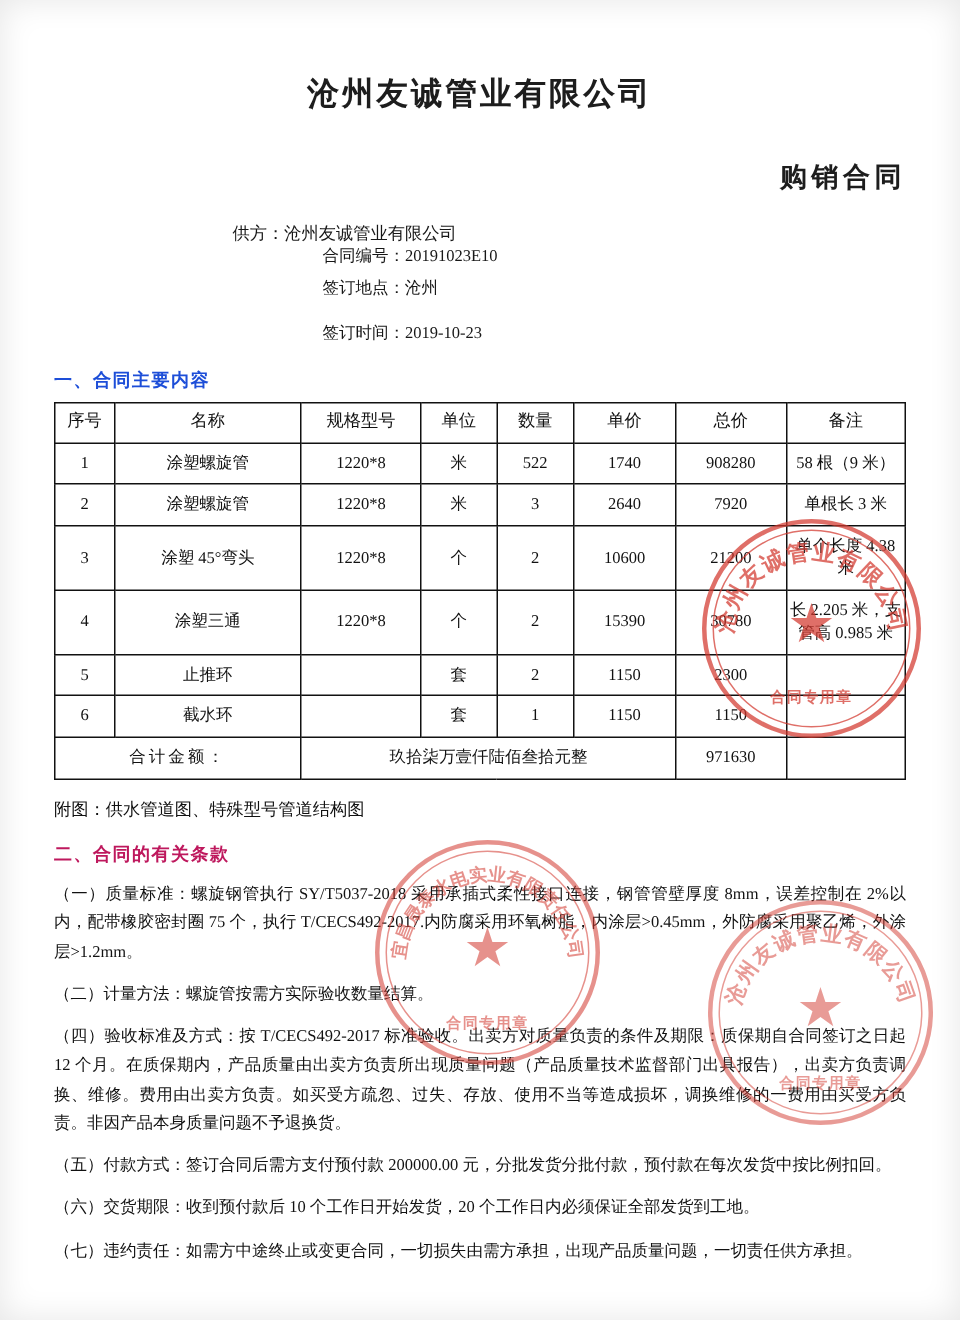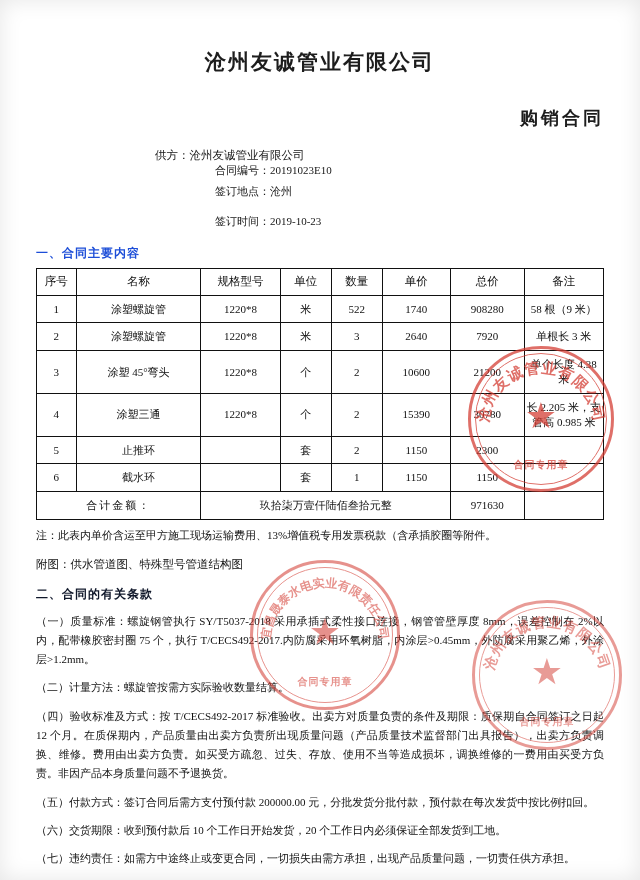--- a/index.html
+++ b/index.html
@@ -113,21 +113,21 @@
   .attach {
     margin-top: 12px;
     font-size: 11.5px;
     color: #111;
   }
   .clause-head {
     margin-top: 14px;
     font-size: 12px;
     font-weight: bold;
     letter-spacing: 1px;
-    color: #0f172a;
+    color: #be185d;
   }
   .clause {
     margin-top: 9px;
     font-size: 11px;
     line-height: 1.75;
     color: #111;
     text-align: justify;
     position: relative;
   }
   .clause .label {
@@ -363,21 +363,20 @@
         </tr>
         <tr>
           <td colspan="2" class="total-label">合计金额：</td>
           <td colspan="4">玖拾柒万壹仟陆佰叁拾元整</td>
           <td>971630</td>
           <td></td>
         </tr>
       </tbody>
     </table>
 
-    <div class="note">注：此表内单价含运至甲方施工现场运输费用、13%增值税专用发票税款（含承插胶圈等附件。</div>
 
     <div class="attach">附图：供水管道图、特殊型号管道结构图</div>
 
     <div class="clause-head">二、合同的有关条款</div>
 
     <div class="clause">
       <p><span class="label">（一）质量标准：</span><span>螺旋钢管执行 SY/T5037-2018 采用承插式柔性接口连接，钢管管壁厚度 8mm，误差控制在 2%以内，配带橡胶密封圈 75 个，执行 T/CECS492-2017.内防腐采用环氧树脂，内涂层&gt;0.45mm，外防腐采用聚乙烯，外涂层&gt;1.2mm。</span></p>
     </div>
     <div class="clause">
       <p><span class="label">（二）计量方法：</span><span>螺旋管按需方实际验收数量结算。</span></p>

